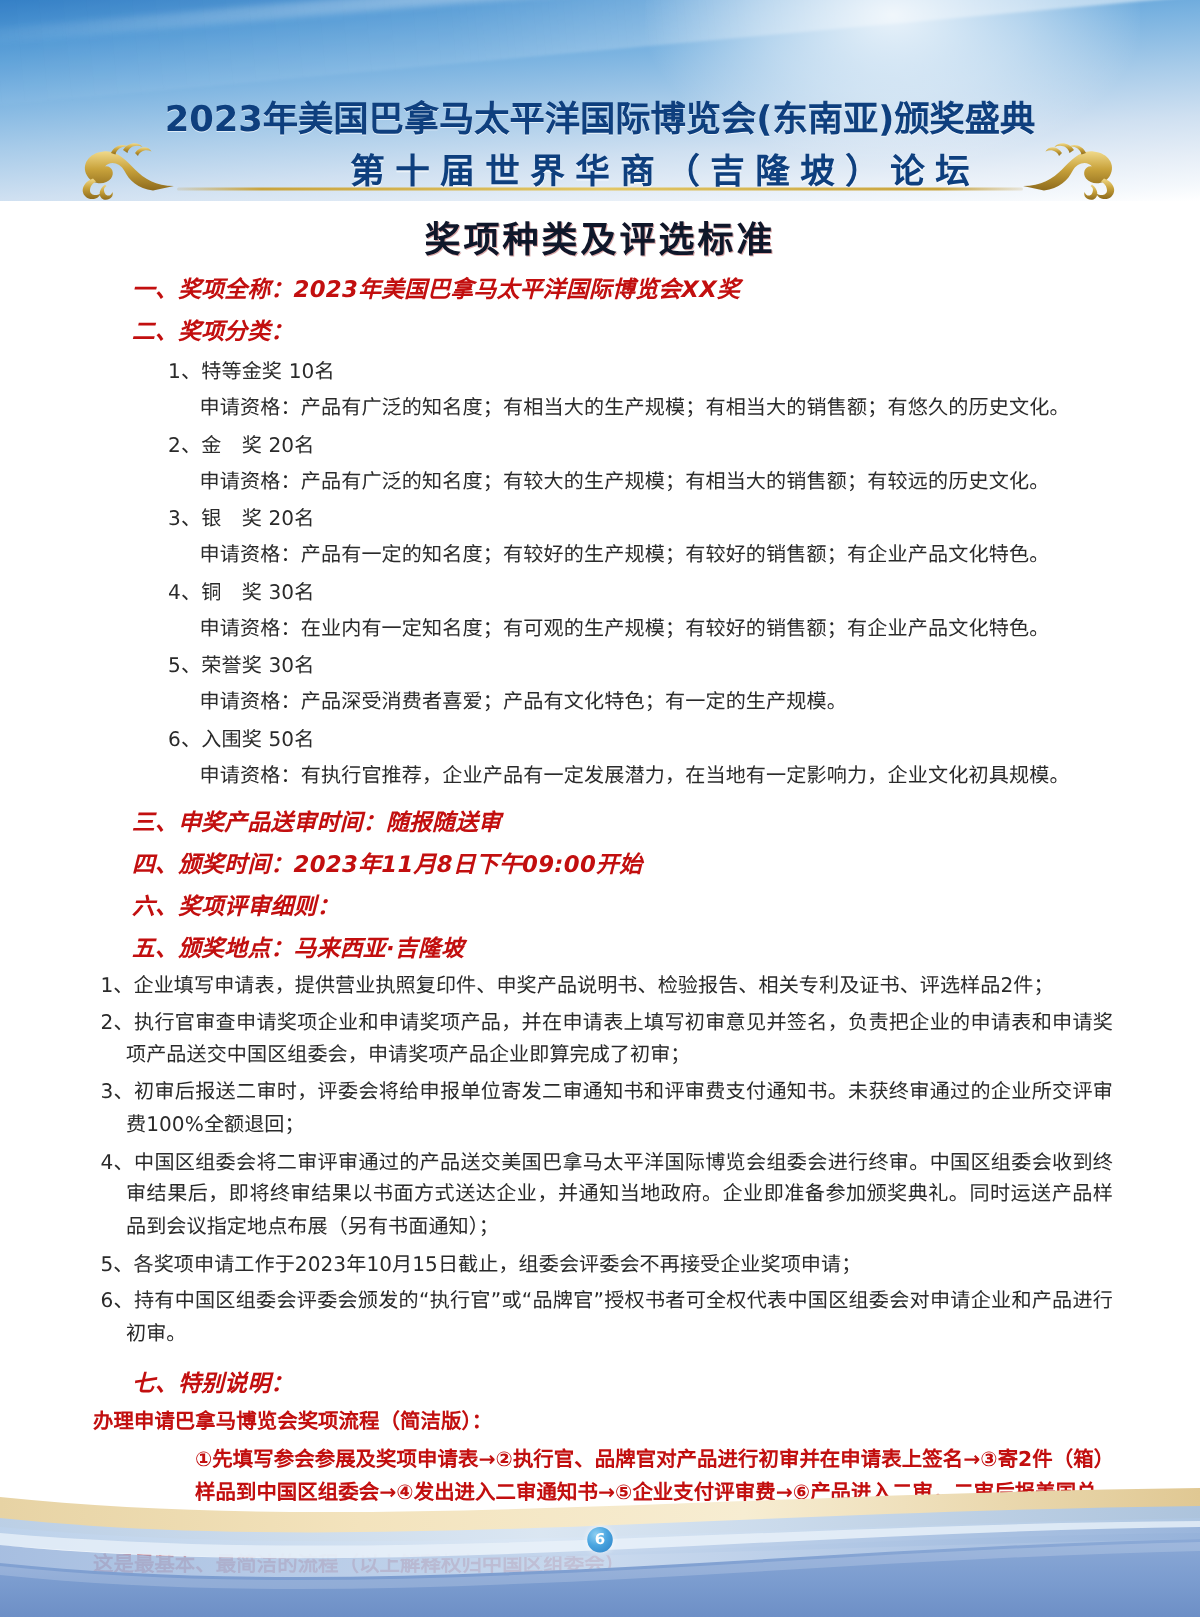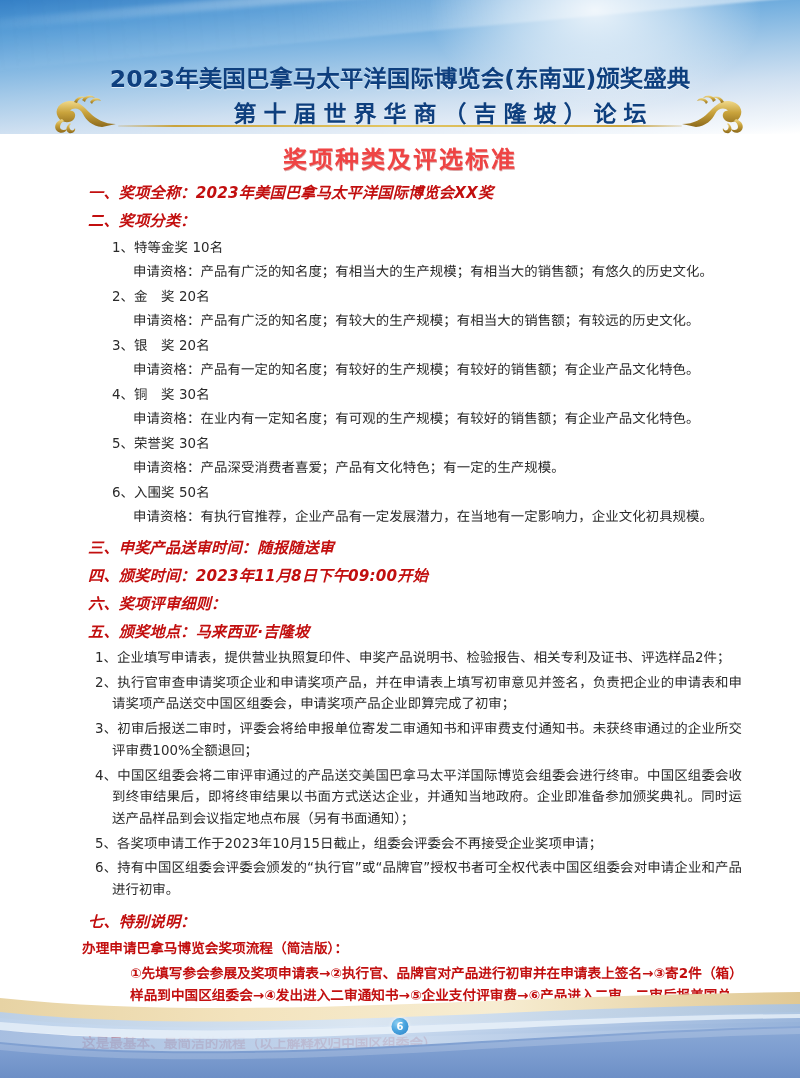--- a/index.html
+++ b/index.html
@@ -141,21 +141,21 @@
 
   
   .doc-title {
     position: absolute;
     left: 0; top: 140px;
     width: 800px;
     text-align: center;
     font-size: 24px;
     font-weight: bold;
     letter-spacing: 2px;
-    color: #ef4444;
+    color: #0f172a;
     text-shadow: 0.6px 0.6px 0 rgba(150,0,0,0.35);
   }
 
   
   .content {
     position: absolute;
     left: 0; top: 180px;
     width: 800px;
   }
 
@@ -184,41 +184,41 @@
     font-size: 13.4px;
     padding-left: 133px;
     margin-bottom: 5px;
     letter-spacing: 0.1px;
   }
 
   
   .rule {
     color: #2a2a2a;
     font-size: 13.4px;
-    padding-left: 112px;
+    padding-left: 84px;
     padding-right: 58px;
     margin-bottom: 3px;
     text-indent: -17px;
     line-height: 1.62;
     text-align: justify;
     letter-spacing: 0.05px;
   }
 
   
   .note {
     color: #c20f0f;
     font-size: 13.6px;
     font-weight: bold;
     padding-left: 112px;
     padding-right: 58px;
     margin-bottom: 2px;
     line-height: 1.68;
     letter-spacing: 0.05px;
   }
-  .note.indent2 { padding-left: 82px; text-indent: 0; }
+  .note.indent2 { padding-left: 62px; text-indent: 0; }
   .note.flow    { padding-left: 130px; text-indent: 0; }
 
   .gap-sm { height: 5px; }
 
   
   .footer {
     position: absolute;
     left: 0; bottom: 0;
     width: 800px; height: 86px;
     overflow: hidden;

